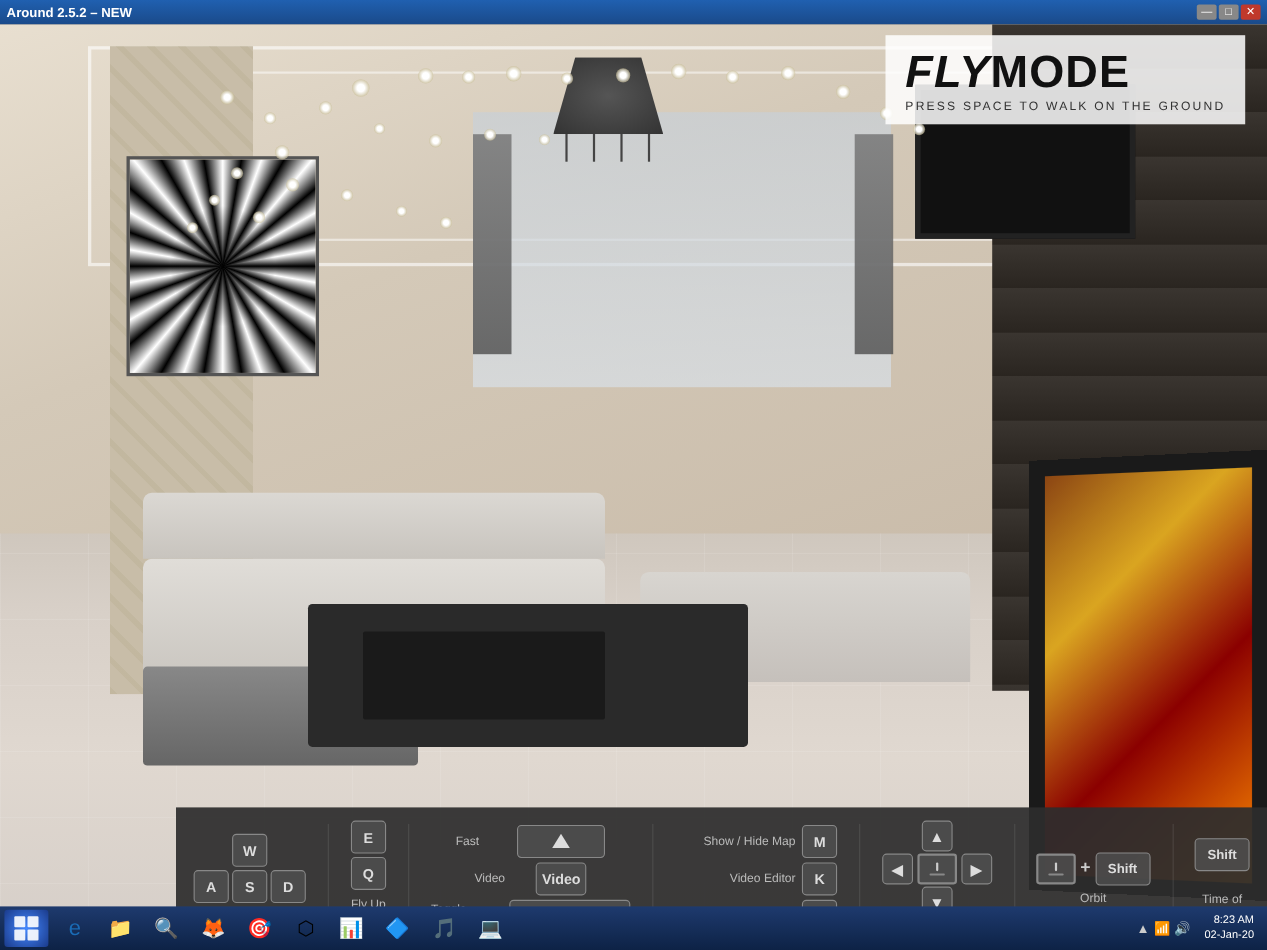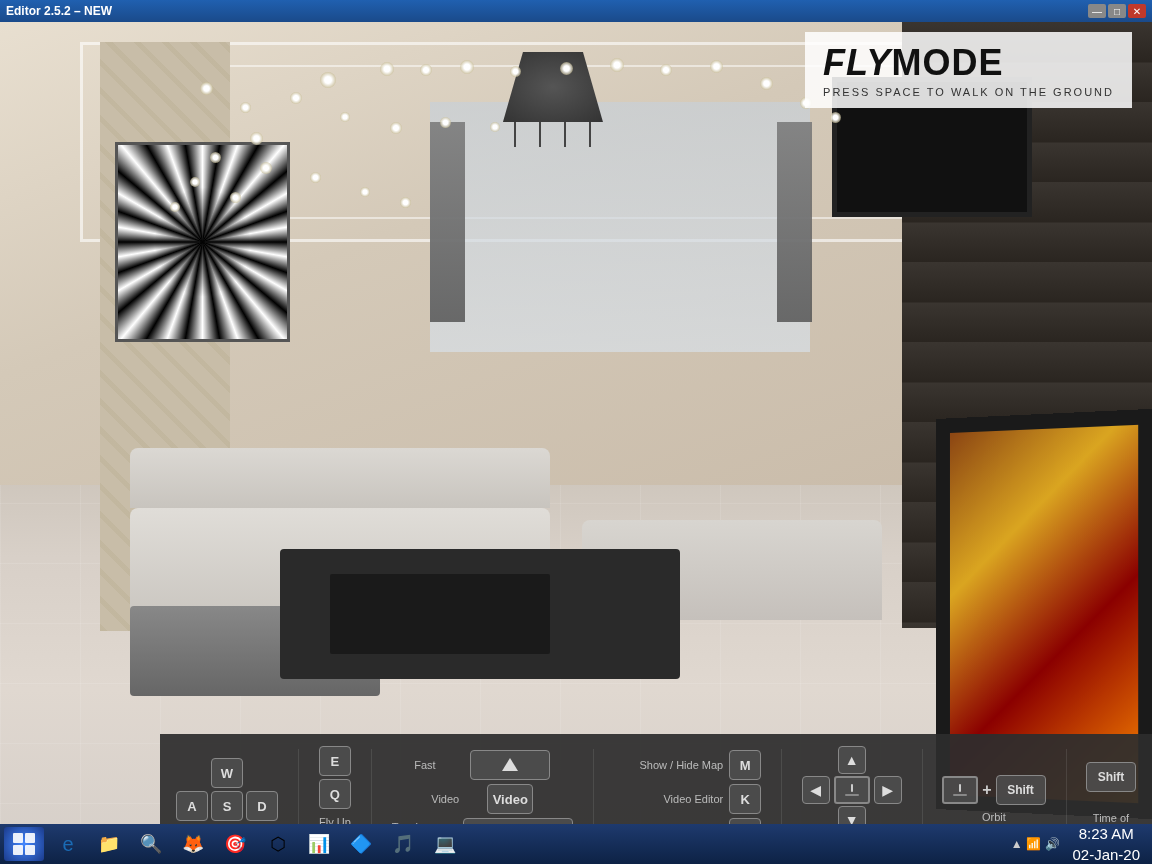--- a/index.html
+++ b/index.html
@@ -308,21 +308,21 @@
     
     #flymode-overlay {
       position: absolute;
       top: 10px;
       right: 20px;
       background: rgba(255,255,255,0.85);
       padding: 10px 18px;
       z-index: 50;
     }
     #flymode-title {
-      font-size: 36px;
+      font-size: 41px;
       font-weight: 900;
       color: #111;
       letter-spacing: 1px;
     }
     #flymode-title span.fly { font-style: italic; }
     #flymode-title span.mode { font-weight: 900; }
     #flymode-subtitle {
       font-size: 11px;
       color: #333;
       letter-spacing: 2px;
@@ -568,22 +568,22 @@
       height: 34px;
       border-radius: 3px;
       display: flex;
       align-items: center;
       justify-content: center;
       cursor: pointer;
       font-size: 18px;
     }
     .win-clock {
       color: white;
-      font-size: 15px;
-      text-align: center;
+      font-size: 10px;
+      text-align: right;
       padding: 0 8px;
       line-height: 1.4;
     }
     .win-sys-icons {
       display: flex;
       align-items: center;
       gap: 4px;
       padding-right: 4px;
     }
     .sys-icon {
@@ -596,21 +596,21 @@
     .lamp {
       position: absolute;
       border-radius: 50%;
       background: radial-gradient(circle, #fff 30%, rgba(200,190,150,0.6) 70%, transparent 100%);
     }
   </style>
 </head>
 <body>
 
 <div id="title-bar">
-  <span id="title-bar-text">Editor 2.5.2 – NEW</span>
+  <span id="title-bar-text">Around 2.5.2 – NEW</span>
   <div id="title-bar-buttons">
     <div class="tb-btn minimize">—</div>
     <div class="tb-btn maximize">□</div>
     <div class="tb-btn close">✕</div>
   </div>
 </div>
 
 <div id="viewport">
 
   <div id="scene">

